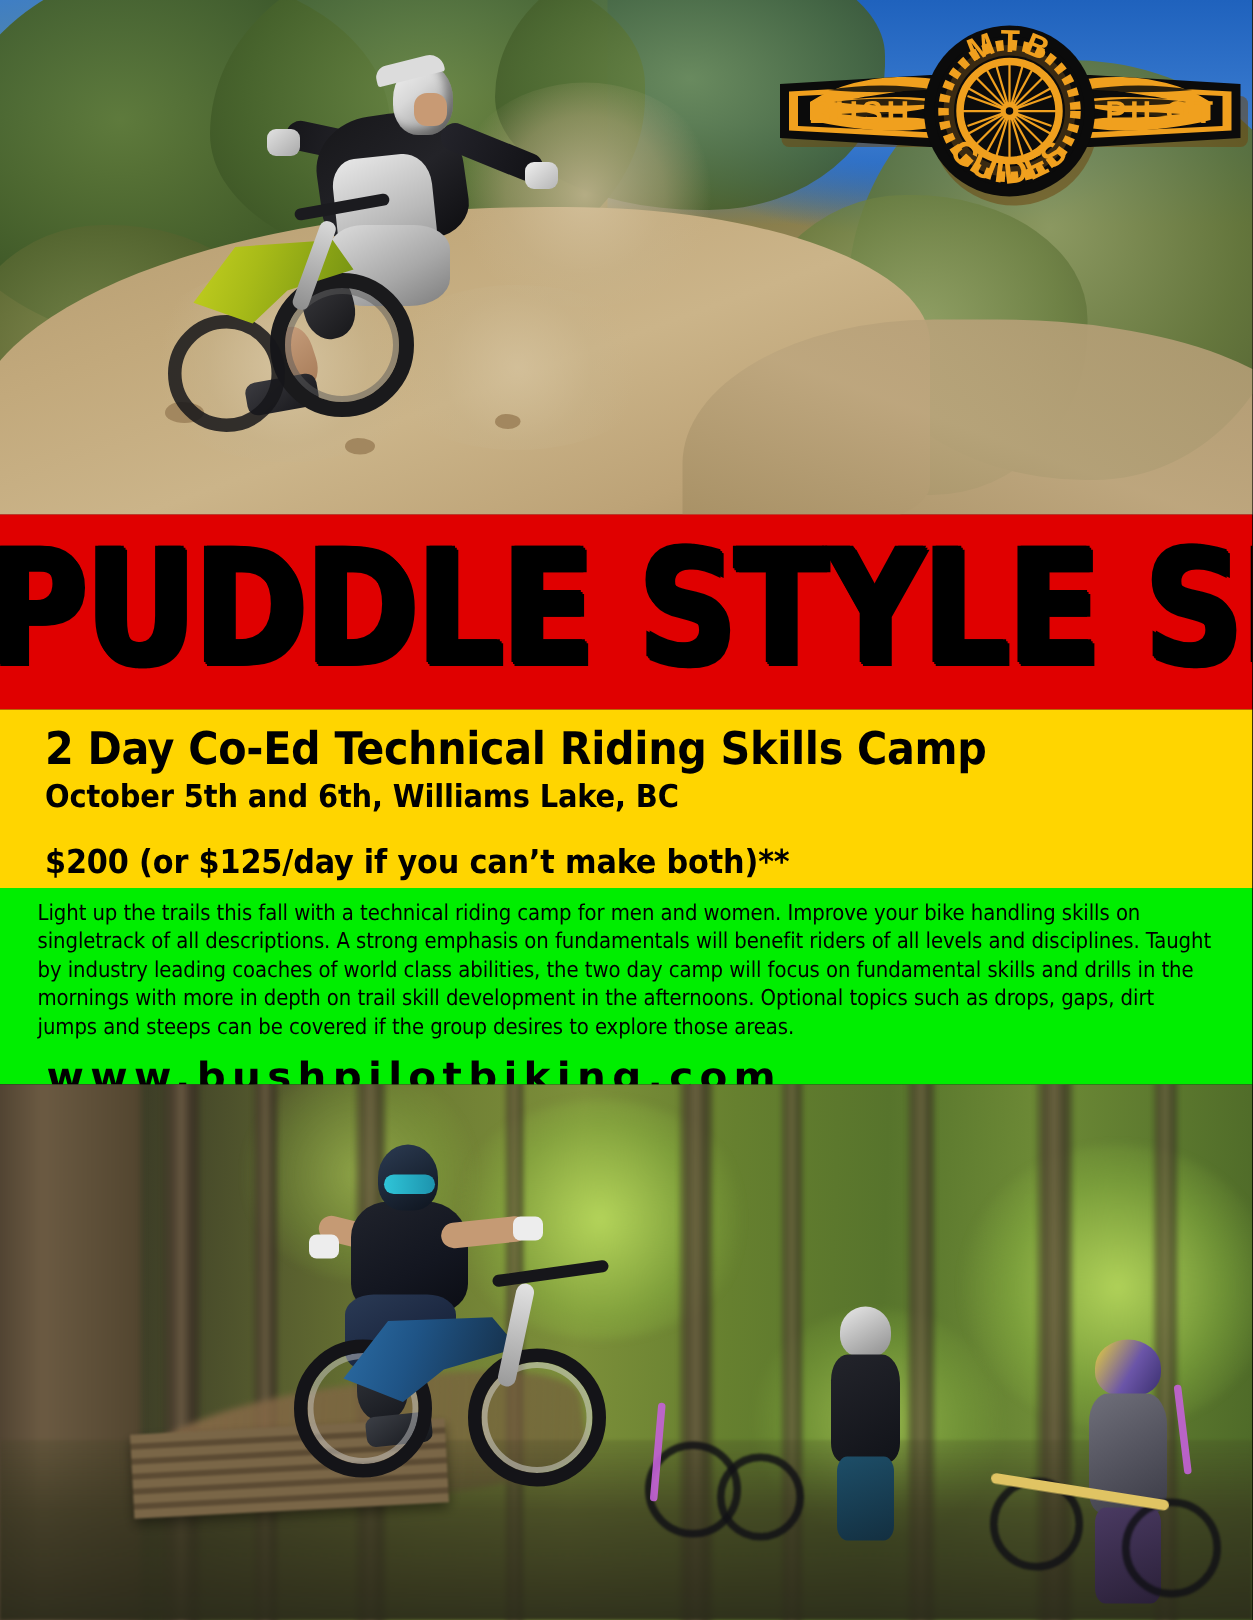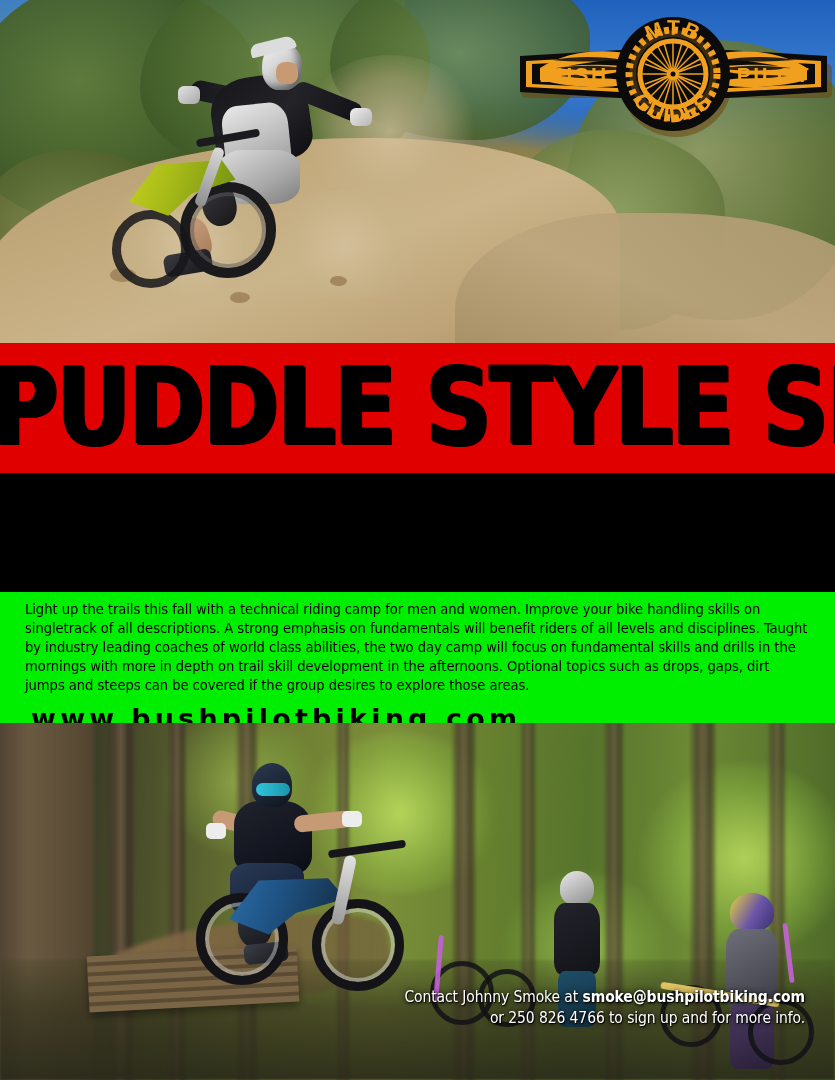--- a/index.html
+++ b/index.html
@@ -499,20 +499,25 @@
       <text x="62" y="66" text-anchor="middle" font-family="Liberation Sans, sans-serif" font-weight="bold" font-size="21" letter-spacing="2.5" fill="#F0A01E">BUSH</text>
 
       <text x="262" y="66" text-anchor="middle" font-family="Liberation Sans, sans-serif" font-weight="bold" font-size="21" letter-spacing="2.5" fill="#F0A01E">PILOT</text>
     </svg>
   </div>
 
   <div class="band-red">
     <span class="title-text">PUDDLE STYLE SKILLS CAMP</span>
   </div>
 
+  <div class="band-yellow">
+    <div class="yl-head">2 Day Co-Ed Technical Riding Skills Camp</div>
+    <div class="yl-sub">October 5th and 6th, Williams Lake, BC</div>
+    <div class="yl-price">$200 (or $125/day if you can’t make both)**</div>
+  </div>
 
   <div class="band-green">
     <div class="gr-body">Light up the trails this fall with a technical riding camp for men and women. Improve your bike handling skills on singletrack of all descriptions. A strong emphasis on fundamentals will benefit riders of all levels and disciplines. Taught by industry leading coaches of world class abilities, the two day camp will focus on fundamental skills and drills in the mornings with more in depth on trail skill development in the afternoons. Optional topics such as drops, gaps, dirt jumps and steeps can be covered if the group desires to explore those areas.</div>
     <div class="gr-url">www.bushpilotbiking.com</div>
   </div>
 
   <div class="photo-bot">
     <div class="leafglow lg4"></div>
     <div class="leafglow lg1"></div>
     <div class="leafglow lg2"></div>
@@ -567,19 +572,15 @@
     </div>
 
     <div class="parked-bike" style="left:430px;top:238px;width:64px;height:64px;"></div>
     <div class="parked-bike" style="left:478px;top:246px;width:58px;height:58px;"></div>
     <div class="parked-bike" style="left:660px;top:262px;width:62px;height:62px;"></div>
     <div class="parked-bike" style="left:748px;top:276px;width:66px;height:66px;"></div>
     <div style="position:absolute;left:660px;top:268px;width:120px;height:7px;background:#e0c463;border-radius:4px;transform:rotate(9deg);filter:blur(.5px);"></div>
     <div style="position:absolute;left:436px;top:212px;width:5px;height:66px;background:#c462d8;border-radius:3px;transform:rotate(5deg);opacity:.9;"></div>
     <div style="position:absolute;left:786px;top:200px;width:5px;height:60px;background:#c462d8;border-radius:3px;transform:rotate(-7deg);opacity:.9;"></div>
 
-    <div class="contact">
-      <div><span>Contact Johnny Smoke at </span><span class="em">smoke@bushpilotbiking.com</span></div>
-      <div>or 250 826 4766 to sign up and for more info.</div>
-    </div>
   </div>
 
 </div>
 
 </body></html>

